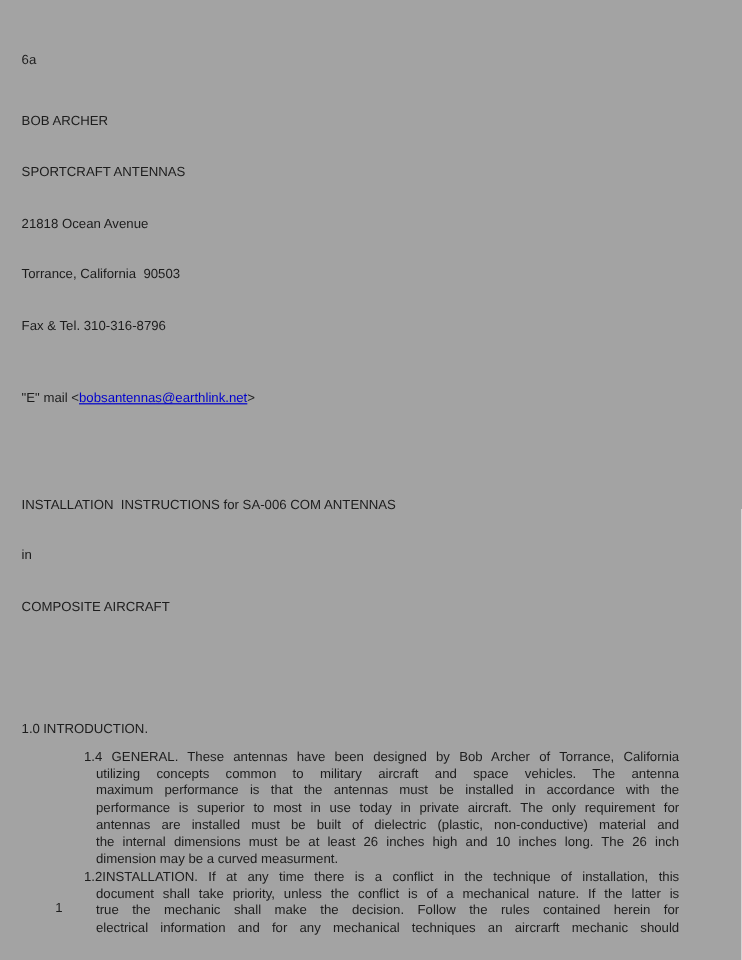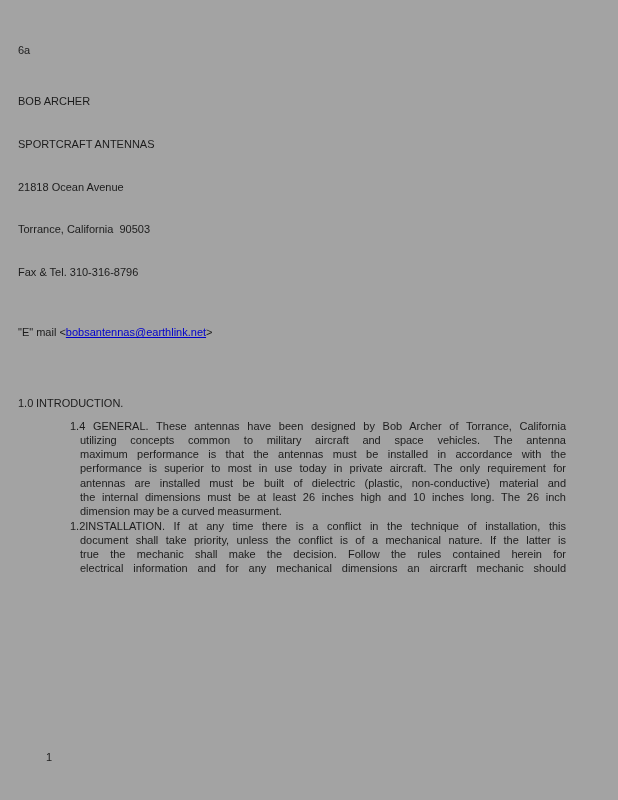--- a/index.html
+++ b/index.html
@@ -41,21 +41,21 @@
     text-decoration: underline;
     cursor: pointer;
   }
   .doc-title-block {
     margin-top: 3.5px;
   }
   .h1 {
     margin-left: 18px;
     white-space: nowrap;
   }
-  .h1-intro { margin-top: 14px; }
+  .h1-intro { margin-top: 31px; }
   .h1num { display: inline-block; }
   .h1num.w1 { width: 18px; }
   .para {
     margin-right: 52px;
   }
   .para.sec1 { margin-left: 80px; }
   .para-11 { margin-top: 8.6px; }
   .para-12 { margin-top: 0.6px; }
   .pline {
     text-align: justify;
@@ -76,38 +76,43 @@
 
   <div class="letterhead">
     <div>BOB ARCHER</div>
     <div>SPORTCRAFT ANTENNAS</div>
     <div>21818 Ocean Avenue</div>
     <div>Torrance, California  90503</div>
     <div>Fax &amp; Tel. 310-316-8796</div>
 
     <div class="email-line"><span>"E" mail &lt;</span><a class="email-link">bobsantennas@earthlink.net</a><span>&gt;</span></div>
 
+    <div class="doc-title-block">
+      <div>INSTALLATION  INSTRUCTIONS for SA-006 COM ANTENNAS</div>
+      <div>in</div>
+      <div>COMPOSITE AIRCRAFT</div>
+    </div>
   </div>
 
   <div class="body-text">
     <div class="h1 h1-intro"><span class="h1num w1">1.0</span><span class="h1title">INTRODUCTION.</span></div>
 
     <div class="para sec1 para-11">
         <div class="pline first just">1.4 GENERAL. These antennas have been designed by Bob Archer of Torrance, California</div>
         <div class="pline just">utilizing concepts common to military aircraft and space vehicles. The antenna</div>
         <div class="pline just">maximum performance is that the antennas must be installed in accordance with the</div>
         <div class="pline just">performance is superior to most in use today in private aircraft. The only requirement for</div>
         <div class="pline just">antennas are installed must be built of dielectric (plastic, non-conductive) material and</div>
         <div class="pline just">the internal dimensions must be at least 26 inches high and 10 inches long. The 26 inch</div>
         <div class="pline">dimension may be a curved measurment.</div>
       </div>
     <div class="para sec1 para-12">
         <div class="pline first just">1.2INSTALLATION. If at any time there is a conflict in the technique of installation, this</div>
         <div class="pline just">document shall take priority, unless the conflict is of a mechanical nature. If the latter is</div>
         <div class="pline just">true the mechanic shall make the decision. Follow the rules contained herein for</div>
-        <div class="pline just">electrical information and for any mechanical dimensions an aircrarft mechanic should</div>
+        <div class="pline just">electrical information and for any mechanical techniques an aircrarft mechanic should</div>
       </div>
 
   </div>
 
   <div class="page-number">1</div>
 
 </div>
 
 </body></html>

